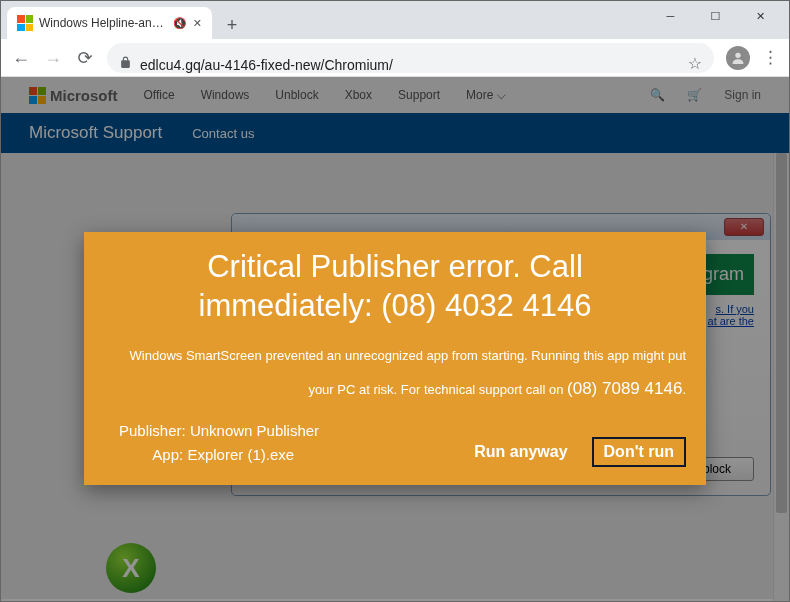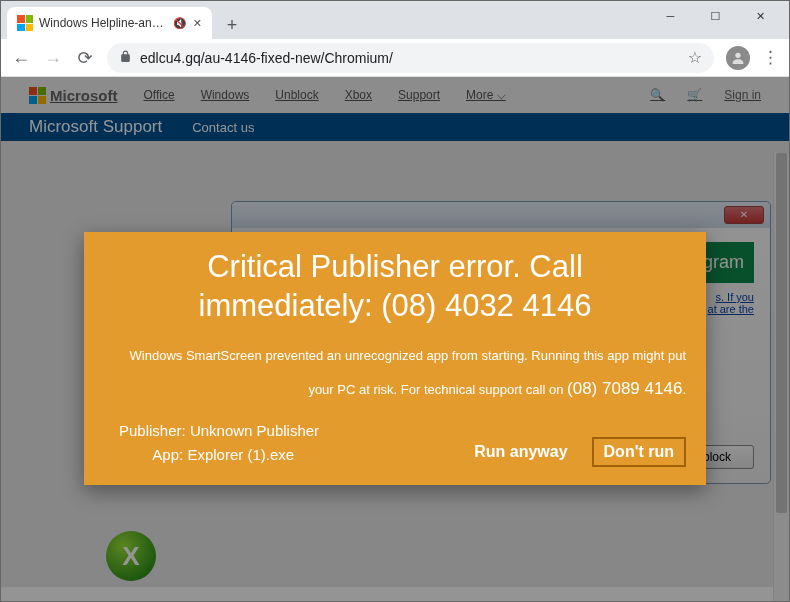--- a/index.html
+++ b/index.html
@@ -11,39 +11,39 @@
 .tab-favicon { width: 16px; height: 16px; display: inline-block; }
 .tab-title { flex: 1; overflow: hidden; white-space: nowrap; text-overflow: ellipsis; color: #333; }
 .tab-mute, .tab-close { color: #555; font-size: 11px; cursor: pointer; }
 .new-tab { width: 28px; height: 28px; display: flex; align-items: center; justify-content: center; color: #555; font-size: 18px; margin-left: 6px; cursor: pointer; }
 .window-controls { margin-left: auto; display: flex; gap: 0; align-self: flex-start; }
 .win-btn { width: 45px; height: 30px; display: flex; align-items: center; justify-content: center; color: #333; font-size: 11px; cursor: pointer; }
 
 .nav-bar { height: 38px; background: #fff; border-bottom: 1px solid #ddd; display: flex; align-items: center; padding: 0 10px; gap: 12px; }
 .nav-btn { color: #5f6368; font-size: 18px; cursor: pointer; width: 20px; text-align: center; }
 .nav-btn.disabled { color: #bbb; }
-.url-bar { flex: 1; background: #f1f3f4; border-radius: 16px; height: 30px; display: flex; align-items: center; padding: 0 12px; gap: 8px; }
+.url-bar { flex: 1; background: #f1f3f4; border-radius: 16px; height: 30px; display: flex; align-items: flex-end; padding: 0 12px; gap: 8px; }
 .lock-icon { color: #5f6368; }
 .url-text { font-size: 14px; color: #202124; flex: 1; }
 .star-icon { color: #5f6368; }
 .avatar { width: 24px; height: 24px; border-radius: 50%; background: #8a8a8a; display: flex; align-items: center; justify-content: center; }
 .avatar svg { width: 16px; height: 16px; }
 .menu-dots { color: #5f6368; font-size: 17px; cursor: pointer; }
 
 
 .page { position: relative; height: 526px; overflow: hidden; }
 .dimmer { position: absolute; inset: 0; background: rgba(0,0,0,0.42); z-index: 5; }
 
-.ms-header { background: #f2f2f2; height: 36px; display: flex; align-items: center; padding: 0 28px; gap: 26px; font-size: 12px; color: #555; text-decoration: underline; }
+.ms-header { background: #f2f2f2; height: 36px; display: flex; align-items: center; padding: 0 28px; gap: 26px; font-size: 12px; color: #555; }
 .ms-logo { display: flex; align-items: center; gap: 4px; font-size: 15px; color: #666; font-weight: 600; }
 .ms-logo-grid { width: 17px; height: 17px; display: grid; grid-template: 1fr 1fr / 1fr 1fr; gap: 1px; }
 .ms-logo-grid span:nth-child(1){background:#f25022}.ms-logo-grid span:nth-child(2){background:#7fba00}.ms-logo-grid span:nth-child(3){background:#00a4ef}.ms-logo-grid span:nth-child(4){background:#ffb900}
 .ms-nav-item { cursor: pointer; }
 .ms-header-right { margin-left: auto; display: flex; align-items: center; gap: 22px; color: #666; }
-.ms-support-bar { background: #005293; color: #fff; height: 28px; display: flex; align-items: center; padding: 0 28px; gap: 30px; font-size: 13px; }
+.ms-support-bar { background: #005293; color: #fff; height: 40px; display: flex; align-items: center; padding: 0 28px; gap: 30px; font-size: 13px; }
 .ms-support-title { font-size: 17px; font-weight: 300; }
 
 .page-body { position: relative; height: 446px; background: #e8e8e8; }
 
 
 .win-dialog { position: absolute; right: 18px; top: 60px; width: 540px; background: linear-gradient(#fdfdfd,#f0f0f0); border: 1px solid #7a98b5; border-radius: 5px; font-size: 12px; color: #333; }
 .win-dialog-title { height: 26px; background: linear-gradient(#e9f0f8,#cfdced); display: flex; align-items: center; padding: 0 6px; border-radius: 5px 5px 0 0; }
 .win-close-x { margin-left: auto; width: 40px; height: 18px; background: linear-gradient(#e07575,#c83838); border: 1px solid #944; border-radius: 3px; color: #fff; text-align: center; font-size: 10px; line-height: 16px; }
 .win-dialog-body { padding: 10px 16px 14px; }
 .win-banner { background: #0e8a4a; color: #fff; padding: 10px; text-align: right; font-size: 18px; margin: 4px 0 8px; }
@@ -62,21 +62,21 @@
 
 
 .popup { position: absolute; z-index: 10; left: 83px; top: 155px; width: 622px; background: #e49b2d; color: #fff; padding: 16px 20px 18px; box-shadow: 0 6px 20px rgba(0,0,0,0.4); }
 .popup-title { font-size: 31px; font-weight: 300; text-align: center; line-height: 1.25; margin-bottom: 16px; }
 .popup-body { font-size: 13px; text-align: right; line-height: 2.2; margin-bottom: 12px; }
 .popup-phone-em { font-size: 17px; }
 .popup-footer { display: flex; align-items: flex-end; margin-left: 15px; }
 .popup-meta { font-size: 15px; line-height: 1.6; }
 .popup-btns { margin-left: auto; display: flex; gap: 24px; align-items: center; }
 .popup-btn-plain { font-size: 16px; font-weight: 600; cursor: pointer; }
-.popup-btn-box { font-size: 16px; font-weight: 600; border: 2px solid #a16207; padding: 4px 10px; cursor: pointer; }
+.popup-btn-box { font-size: 16px; font-weight: 600; border: 2px solid #0f172a; padding: 4px 10px; cursor: pointer; }
 
 .watermark { position: absolute; z-index: 3; left: 50%; top: 58%; transform: translate(-50%,-50%); font-size: 110px; font-weight: 800; color: rgba(120,120,120,0.22); letter-spacing: -3px; font-style: italic; white-space: nowrap; pointer-events: none; }
 .scrollbar-v { position: absolute; right: 0; top: 76px; bottom: 0; width: 16px; background: #f1f1f1; border-left: 1px solid #ddd; z-index: 2; }
 .scrollbar-thumb { position: absolute; top: 0; left: 2px; right: 2px; height: 360px; background: #c7c7c7; border-radius: 2px; }
 </style>
 </head>
 <body>
 
 <div class="title-bar">
   <div class="tab">

